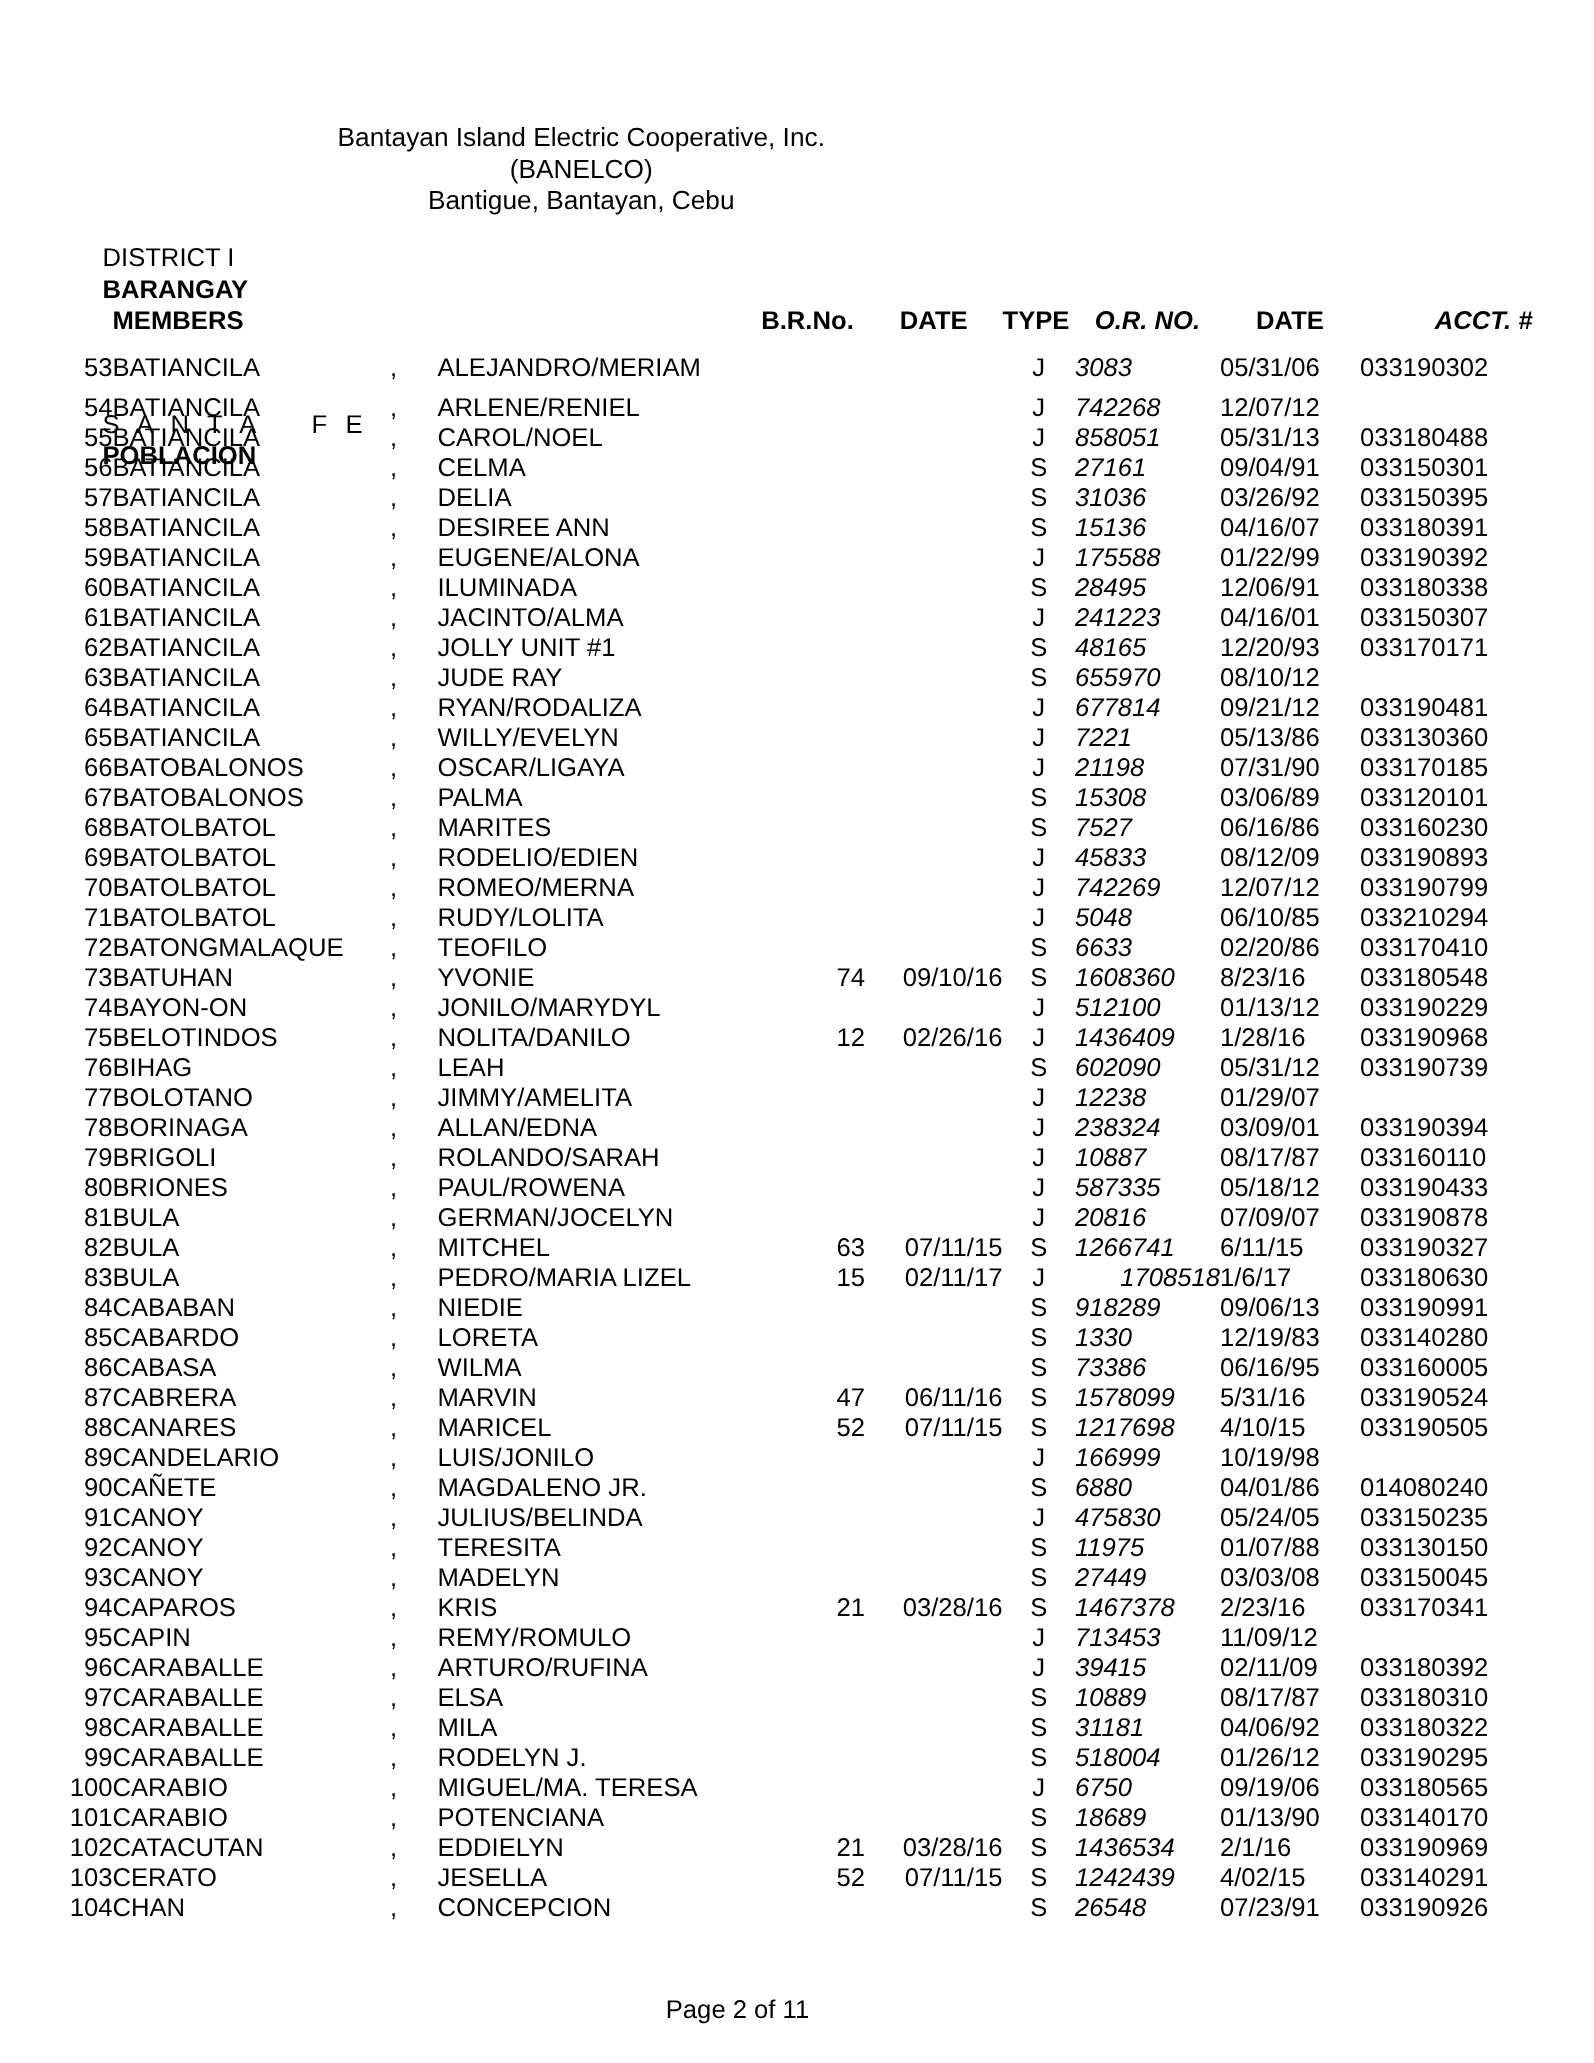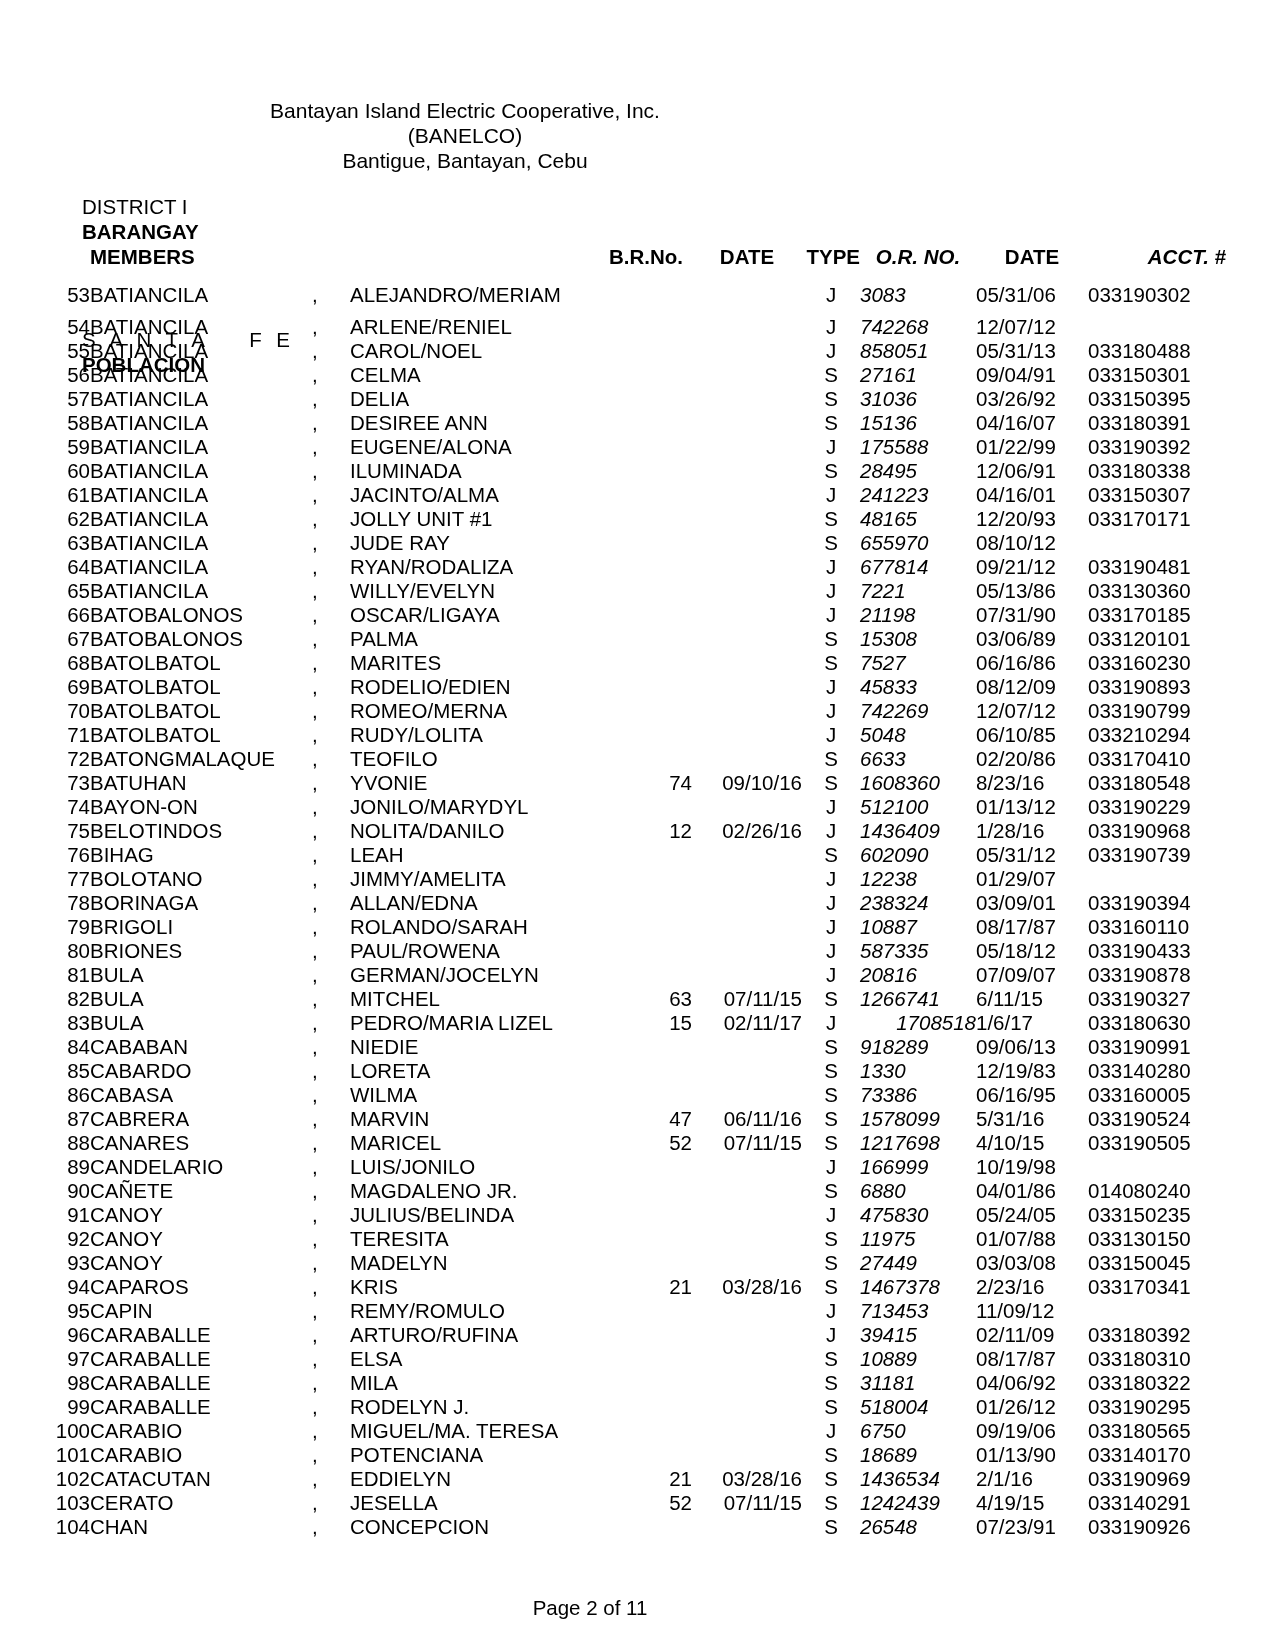--- a/index.html
+++ b/index.html
@@ -100,21 +100,21 @@
   .c-first   { width: 250px; text-align: left; }
   .c-br      { width: 92px;  text-align: right; padding-right: 8px; }
   .c-brdate  { width: 110px; text-align: right; padding-right: 6px; }
   .c-type    { width: 58px;  text-align: center; }
   .c-or      { width: 116px; text-align: left; padding-left: 8px; font-style: italic; }
   .c-ordate  { width: 112px; text-align: left; padding-left: 4px; }
   .c-acct    { width: 138px; text-align: left; padding-left: 4px; }
 
   thead .c-br     { text-align: center; padding-right: 0; }
   thead .c-brdate { text-align: center; padding-right: 0; }
-  thead .c-type   { text-align: right; }
+  thead .c-type   { text-align: left; }
   thead .c-or     { text-align: center; padding-left: 0; }
   thead .c-ordate { text-align: center; padding-left: 0; }
   thead .c-acct   { text-align: right; padding-left: 0; font-style: italic; }
 
   td.or-indent { text-align: right; padding-right: 2px; padding-left: 0; }
 
   
   .footer {
     position: absolute;
     left: 0;
@@ -764,21 +764,21 @@
         </tr>
         <tr>
           <td class="c-no">103</td>
           <td class="c-surname">CERATO</td>
           <td class="c-comma">,</td>
           <td class="c-first">JESELLA</td>
           <td class="c-br">52</td>
           <td class="c-brdate">07/11/15</td>
           <td class="c-type">S</td>
           <td class="c-or">1242439</td>
-          <td class="c-ordate">4/19/15</td>
+          <td class="c-ordate">4/02/15</td>
           <td class="c-acct">033140291</td>
         </tr>
         <tr>
           <td class="c-no">104</td>
           <td class="c-surname">CHAN</td>
           <td class="c-comma">,</td>
           <td class="c-first">CONCEPCION</td>
           <td class="c-br"></td>
           <td class="c-brdate"></td>
           <td class="c-type">S</td>

